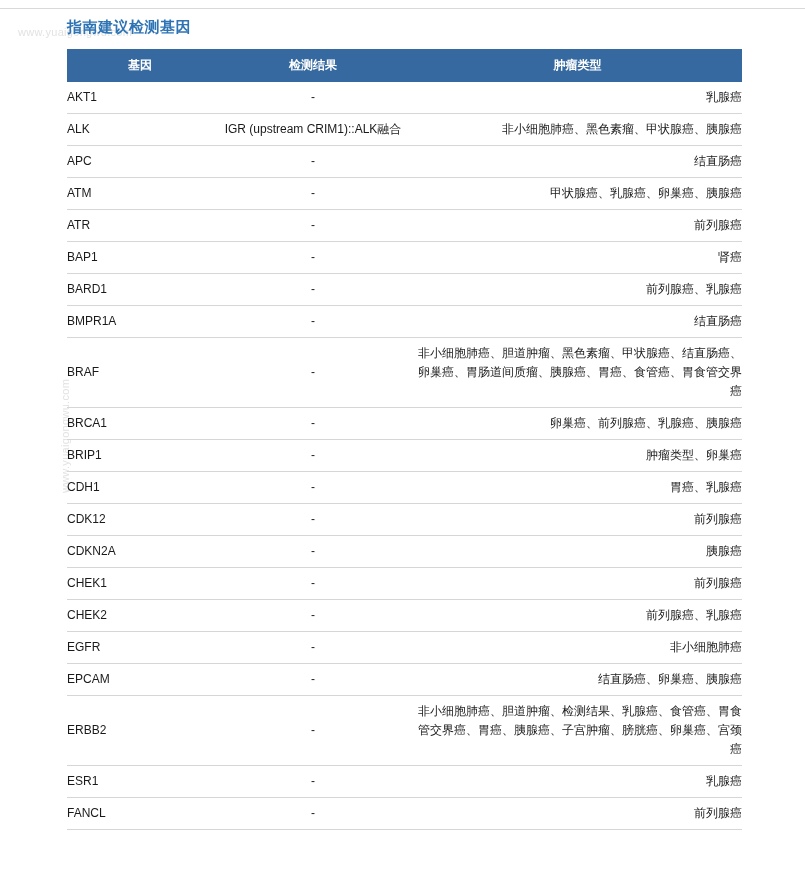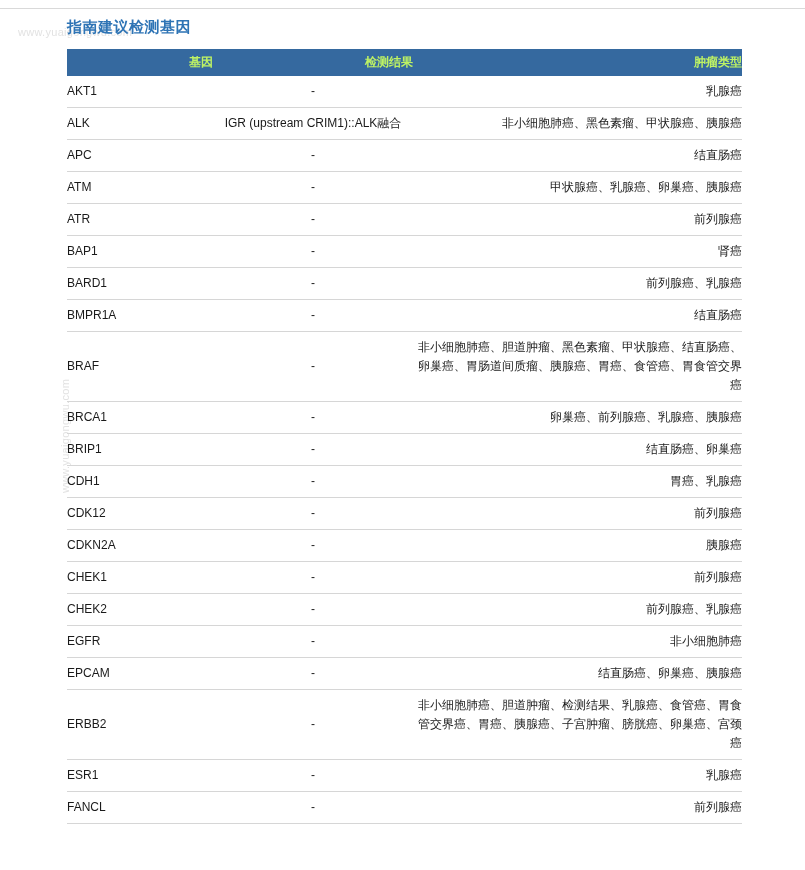--- a/index.html
+++ b/index.html
@@ -54,26 +54,26 @@
     margin-bottom: 12px;
     letter-spacing: 0.5px;
   }
   table.gene-table {
     border-collapse: collapse;
     width: 675px;
     table-layout: fixed;
   }
   table.gene-table thead th {
     background: #35699f;
-    color: #bef264;
+    color: #ffffff;
     font-size: 12px;
     font-weight: bold;
-    height: 27px;
+    height: 33px;
     padding: 0;
-    text-align: right;
+    text-align: center;
     vertical-align: middle;
     border: none;
   }
   table.gene-table td {
     font-size: 12px;
     color: #1a1a1a;
     border-bottom: 1px solid #d6d6d6;
     padding: 6px 0;
     vertical-align: middle;
     line-height: 19px;
@@ -174,21 +174,21 @@
           <td class="c-tumor">非小细胞肺癌、胆道肿瘤、黑色素瘤、甲状腺癌、结直肠癌、卵巢癌、胃肠道间质瘤、胰腺癌、胃癌、食管癌、胃食管交界癌</td>
         </tr>
         <tr>
           <td class="c-gene">BRCA1</td>
           <td class="c-result">-</td>
           <td class="c-tumor">卵巢癌、前列腺癌、乳腺癌、胰腺癌</td>
         </tr>
         <tr>
           <td class="c-gene">BRIP1</td>
           <td class="c-result">-</td>
-          <td class="c-tumor">结直肠癌、卵巢癌</td>
+          <td class="c-tumor">肿瘤类型、卵巢癌</td>
         </tr>
         <tr>
           <td class="c-gene">CDH1</td>
           <td class="c-result">-</td>
           <td class="c-tumor">胃癌、乳腺癌</td>
         </tr>
         <tr>
           <td class="c-gene">CDK12</td>
           <td class="c-result">-</td>
           <td class="c-tumor">前列腺癌</td>

